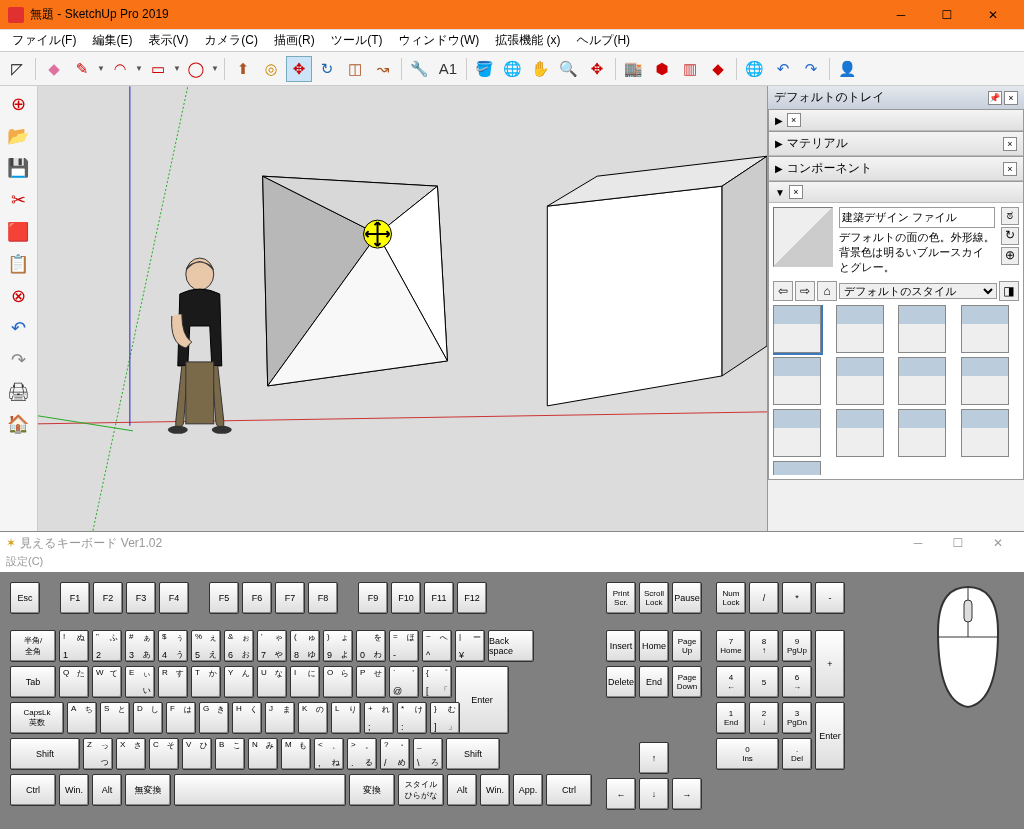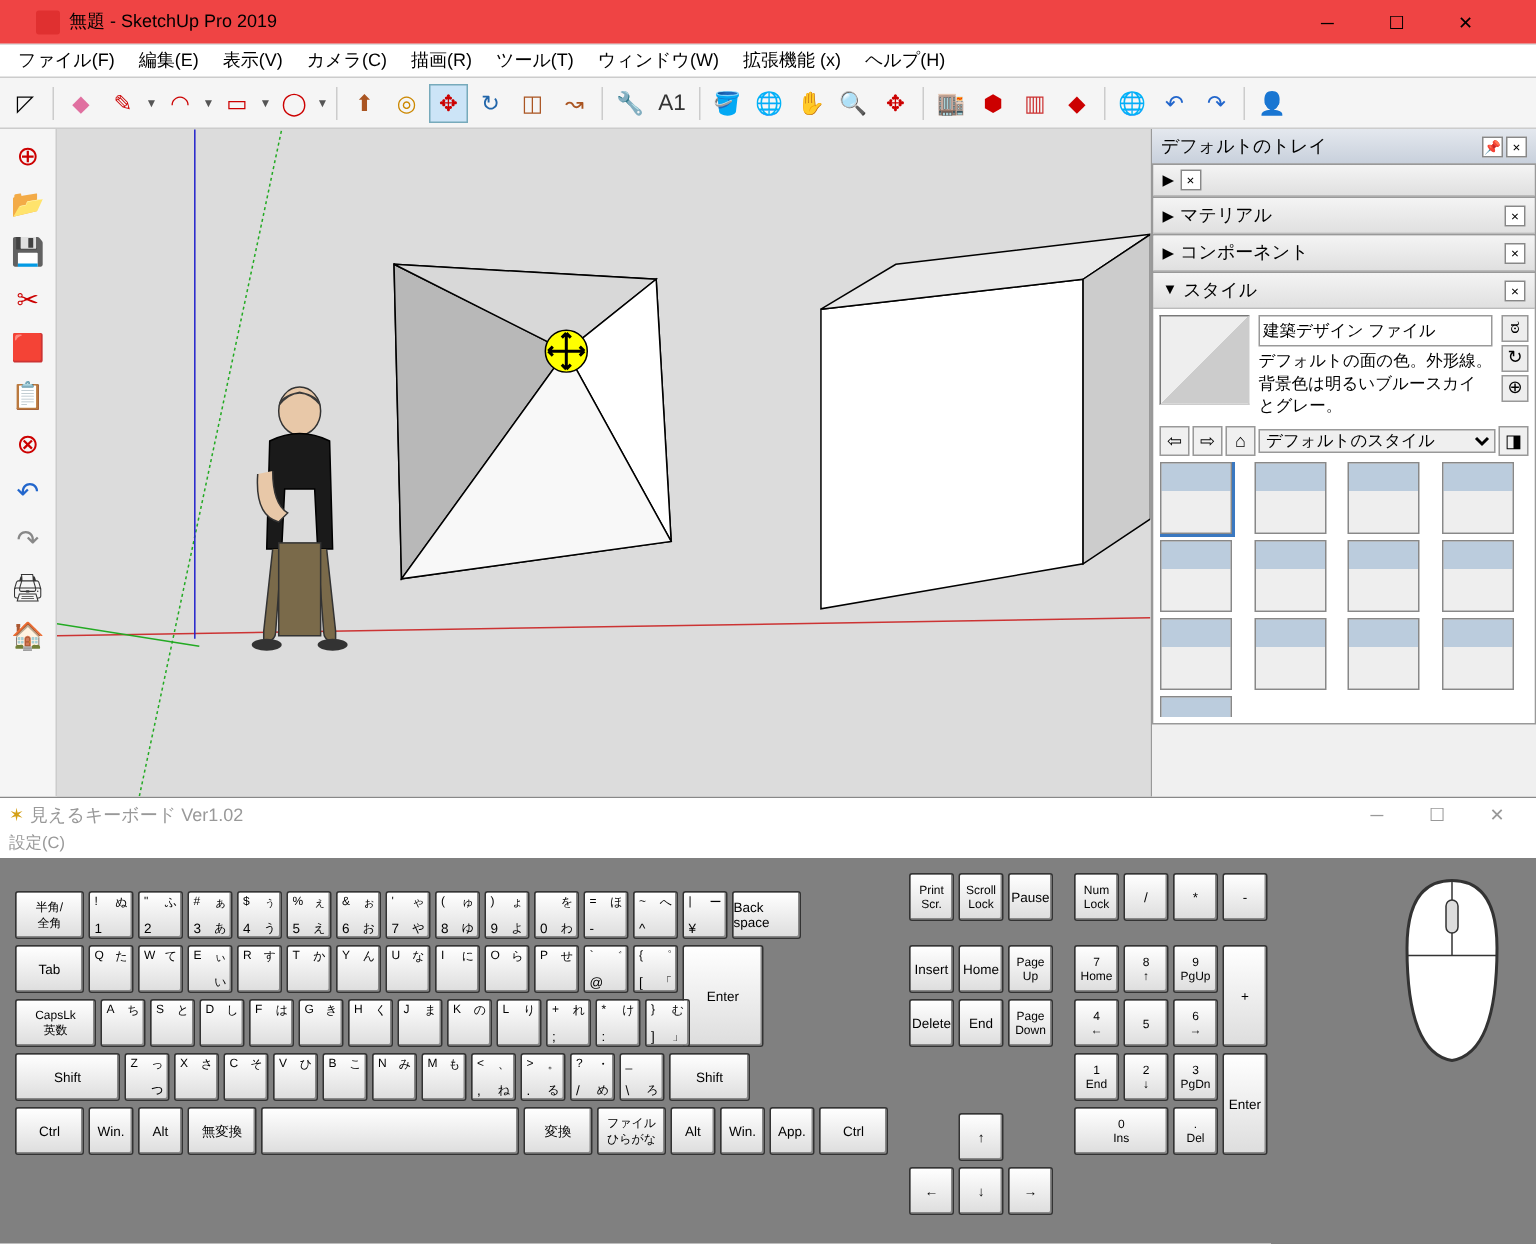--- a/index.html
+++ b/index.html
@@ -1,19 +1,19 @@
 <!DOCTYPE html>
 <html><head>
 <meta charset="utf-8">
 <style>
 * { margin: 0; padding: 0; box-sizing: border-box; font-family: "MS UI Gothic", Meiryo, sans-serif; }
 body { width: 1024px; height: 829px; overflow: hidden; background: #fff; font-size: 12px; }
 
 
-.titlebar { height: 30px; background: #ef4444; display: flex; align-items: center; padding: 0 24px; border-bottom: 1px solid #ddd; }
+.titlebar { height: 30px; background: #f97316; display: flex; align-items: center; padding: 0 8px; border-bottom: 1px solid #ddd; }
 .titlebar .icon { width: 16px; height: 16px; background: #e03030; margin-right: 6px; border-radius: 2px; }
 .titlebar .title { flex: 1; font-size: 12px; }
 .titlebar .winbtn { width: 46px; height: 30px; display: flex; align-items: center; justify-content: center; cursor: pointer; }
 
 
 .menubar { height: 22px; display: flex; align-items: center; padding: 0 4px; border-bottom: 1px solid #ccc; }
 .menubar .mitem { padding: 2px 8px; cursor: pointer; font-size: 12px; }
 
 
 .toolbar { height: 34px; display: flex; align-items: center; padding: 2px 4px; border-bottom: 1px solid #ccc; gap: 2px; background: #f5f5f5; }
@@ -295,21 +295,20 @@
         <div class="tray-panel">
           <div class="tray-panel-head">
             <span class="arrow">▶</span>
             <span class="label">コンポーネント</span>
             <span class="x">×</span>
           </div>
         </div>
         <div class="tray-panel">
           <div class="tray-panel-head">
             <span class="arrow">▼</span>
-            <span class="label">スタイル</span>
             <span class="x">×</span>
           </div>
           <div class="tray-panel-body">
             <div class="style-preview">
               <div class="style-thumb"></div>
               <div class="style-desc">
                 <div class="name">建築デザイン ファイル</div>
                 <div>デフォルトの面の色。外形線。背景色は明るいブルースカイとグレー。</div>
               </div>
               <div class="style-mini-btns">
@@ -350,20 +349,38 @@
   <div class="kbd-title">
     <span class="star">✶</span>
     <span class="t">見えるキーボード Ver1.02</span>
     <span class="wb">─</span>
     <span class="wb">☐</span>
     <span class="wb">✕</span>
   </div>
   <div class="kbd-menu"><span>設定(C)</span></div>
   <div class="kbd-body" id="kbd-body">
       <div class="kb-main">
+        <div class="kb-row">
+          <div class="key kw1">Esc</div>
+          <div style="width: 14px;"></div>
+          <div class="key kw1">F1</div>
+          <div class="key kw1">F2</div>
+          <div class="key kw1">F3</div>
+          <div class="key kw1">F4</div>
+          <div style="width: 14px;"></div>
+          <div class="key kw1">F5</div>
+          <div class="key kw1">F6</div>
+          <div class="key kw1">F7</div>
+          <div class="key kw1">F8</div>
+          <div style="width: 14px;"></div>
+          <div class="key kw1">F9</div>
+          <div class="key kw1">F10</div>
+          <div class="key kw1">F11</div>
+          <div class="key kw1">F12</div>
+        </div>
         <div style="height: 8px;"></div>
         <div class="kb-row">
           <div class="key kw15">
             <div style="font-size:8px">半角/</div>
             <div style="font-size:8px">全角</div>
           </div>
           <div class="key kw1" style="position: relative;">
             <span style="position:absolute;top:1px;left:3px;font-size:8px">!</span>
             <span style="position:absolute;bottom:1px;left:3px;font-size:9px">1</span>
             <span style="position:absolute;top:1px;right:3px;font-size:8px">ぬ</span>
@@ -668,21 +685,21 @@
           <div class="key kw175">Shift</div>
         </div>
         <div class="kb-row">
           <div class="key kw15">Ctrl</div>
           <div class="key kw1">Win.</div>
           <div class="key kw1">Alt</div>
           <div class="key kw15">無変換</div>
           <div class="key kw6"> </div>
           <div class="key kw15">変換</div>
           <div class="key kw15">
-            <div style="font-size:8px">ファイル</div>
+            <div style="font-size:8px">スタイル</div>
             <div style="font-size:8px">ひらがな</div>
           </div>
           <div class="key kw1">Alt</div>
           <div class="key kw1">Win.</div>
           <div class="key kw1">App.</div>
           <div class="key kw15">Ctrl</div>
         </div>
       </div>
       <div class="kb-nav">
         <div class="kb-row">

